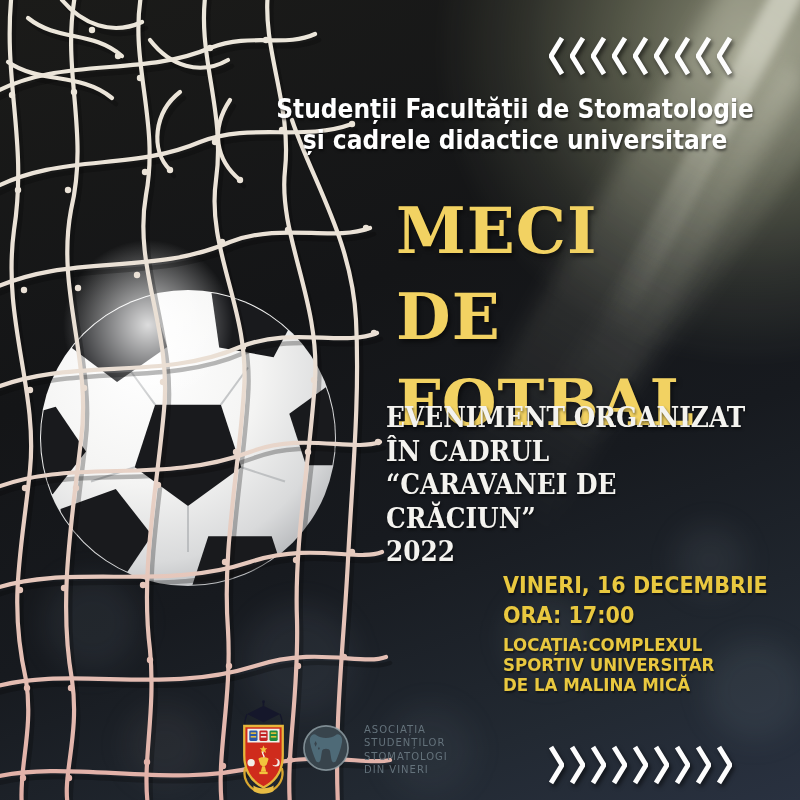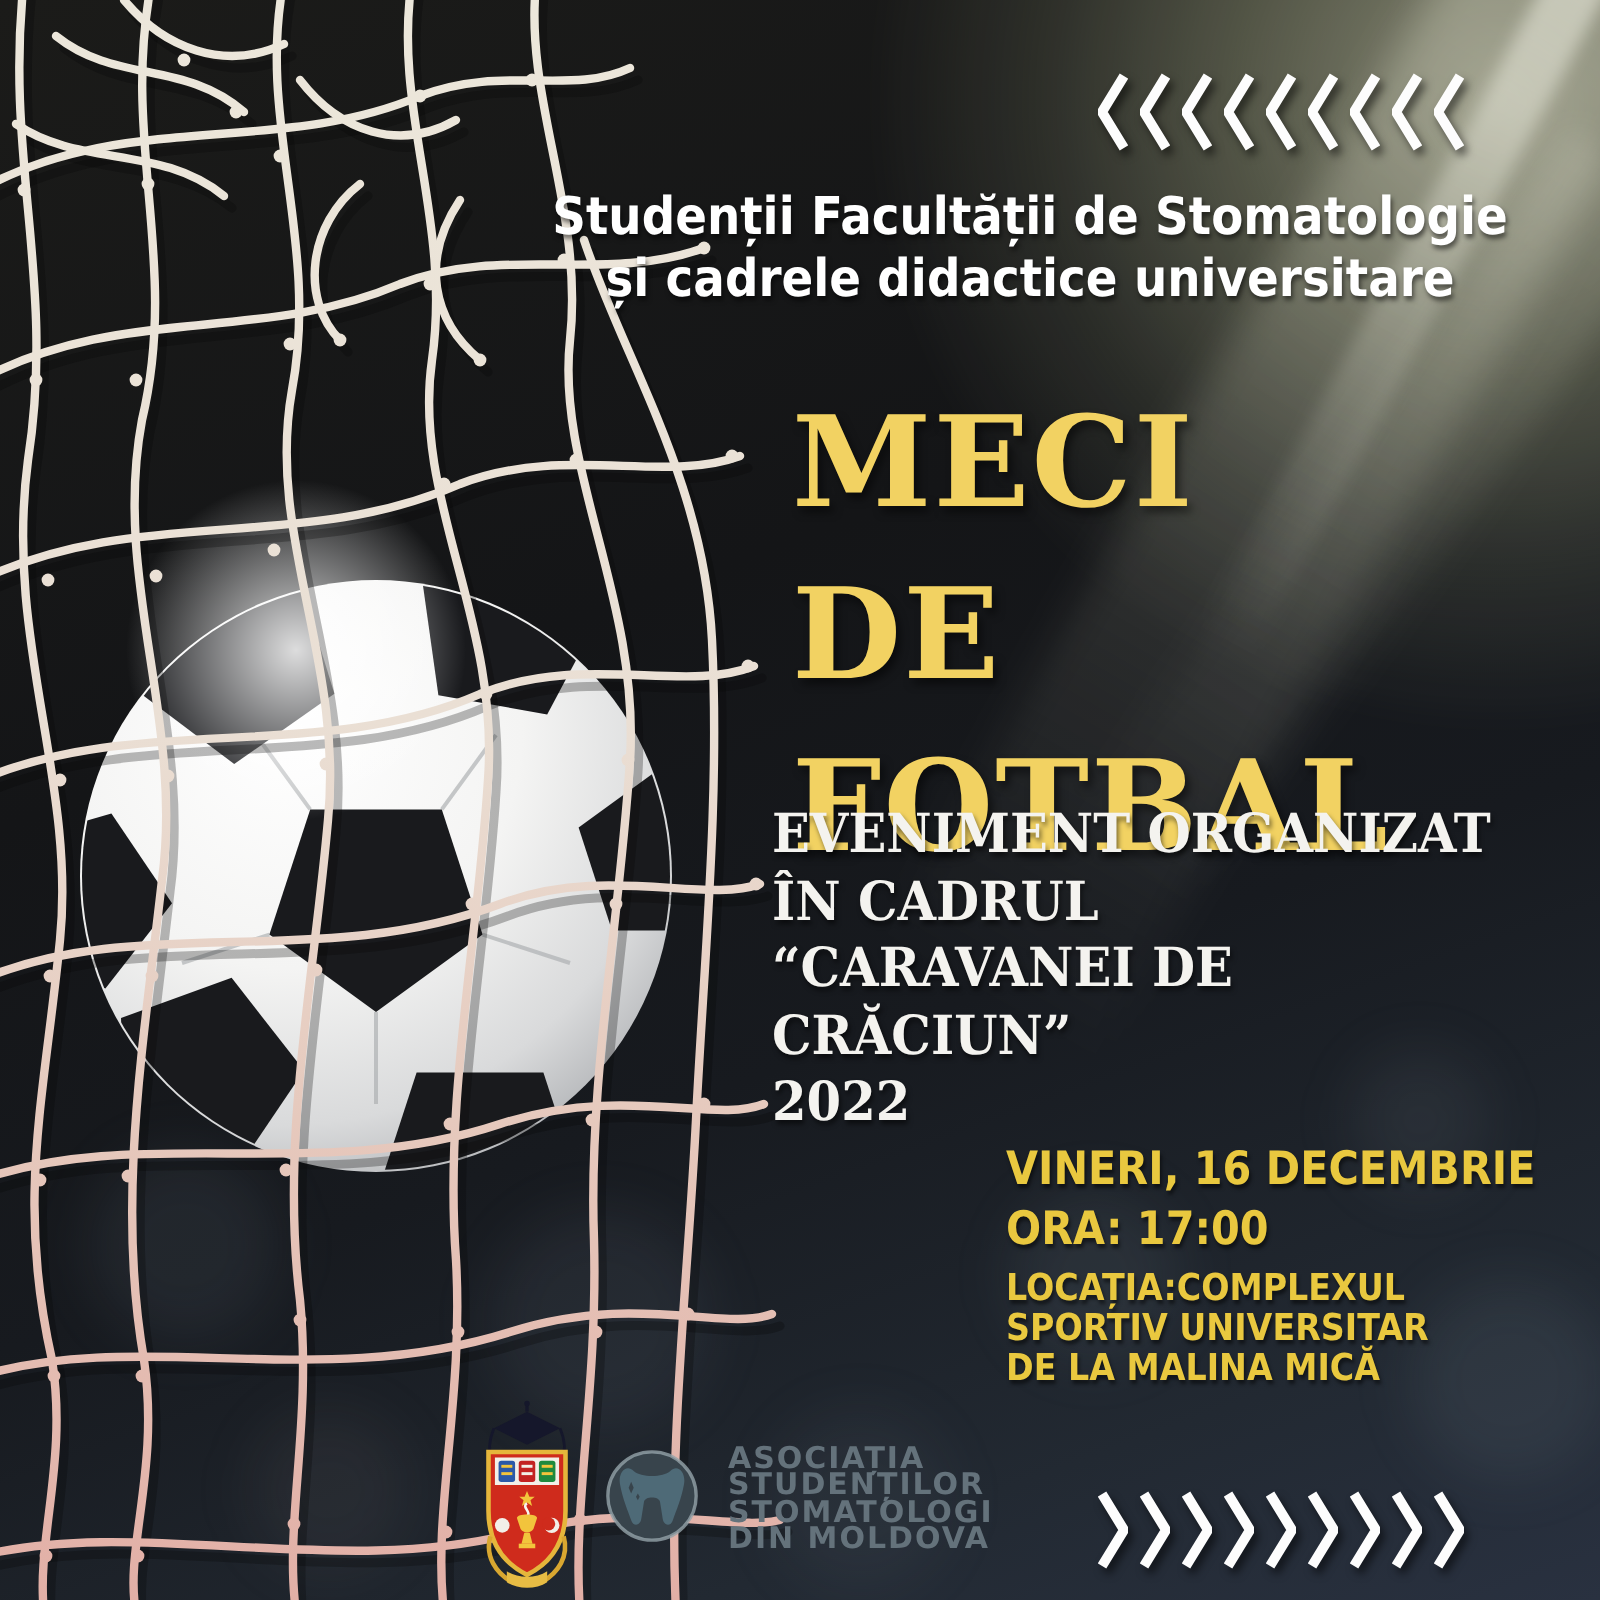--- a/index.html
+++ b/index.html
@@ -46,22 +46,22 @@
   .title{position:absolute;left:396px;top:188px;color:#f2d262;font-family:"DejaVu Serif",serif;
     font-weight:bold;font-size:63px;line-height:86px;letter-spacing:1px;text-shadow:2px 3px 4px rgba(0,0,0,.5);}
   .event{position:absolute;left:386px;top:401px;color:#f4f3ef;font-family:"DejaVu Serif",serif;
     font-weight:bold;font-size:27px;line-height:33.5px;transform:scaleX(.92);transform-origin:0 0;
     text-shadow:1px 2px 3px rgba(0,0,0,.55);}
   .details{position:absolute;left:503px;top:570px;color:#e9c83f;font-weight:bold;
     transform:scaleX(.9);transform-origin:0 0;text-shadow:1px 2px 2px rgba(0,0,0,.5);}
   .details .big{font-size:23px;line-height:30px;}
   .details .big2{font-size:23px;line-height:30px;margin-bottom:5px;}
   .details .small{font-size:18.5px;line-height:20px;}
-  .assoc{position:absolute;left:364px;top:723px;color:#64727b;font-weight:700;
-    font-size:15px;line-height:13.4px;letter-spacing:1px;}
+  .assoc{position:absolute;left:364px;top:723px;color:#64727b;font-weight:400;
+    font-size:10px;line-height:13.4px;letter-spacing:1px;}
   .crest{position:absolute;left:236px;top:700px;width:55px;height:96px;}
   .toothlogo{position:absolute;left:301px;top:723px;width:50px;height:50px;}
 </style>
 </head>
 <body>
 
 <div class="poster">
 
   <div class="layer">
     <div class="bokeh b1"></div>
@@ -324,16 +324,16 @@
     <circle cx="30" cy="30" r="26.5" fill="#38444c" stroke="#94a2a9" stroke-width="2" stroke-opacity="0.8"></circle>
     <path d="M19 15 C14.5 10.5 9.5 16 10.8 23 C12.3 31.5 15.5 39 17.5 44.5 C18.8 48.5 23 48 23.6 43.5 L25.2 33.5 C25.8 30 34.2 30 34.8 33.5 L36.4 43.5 C37 48 41.2 48.5 42.5 44.5 C44.5 39 47.7 31.5 49.2 23 C50.5 16 45.5 10.5 41 15 C36.5 19 23.5 19 19 15 Z" fill="#4e6a77"></path>
     <polygon points="17.5,21.5 19,25 17.5,28.5 16,25" fill="#38444c"></polygon>
     <polygon points="21.5,28.5 22.6,30.5 21.5,32.5 20.4,30.5" fill="#38444c"></polygon>
   </svg>
 
   <div class="assoc">
     <div>ASOCIAȚIA</div>
     <div>STUDENȚILOR</div>
     <div>STOMATOLOGI</div>
-    <div>DIN MOLDOVA</div>
+    <div>DIN VINERI</div>
   </div>
 
 </div>
 
 </body></html>

